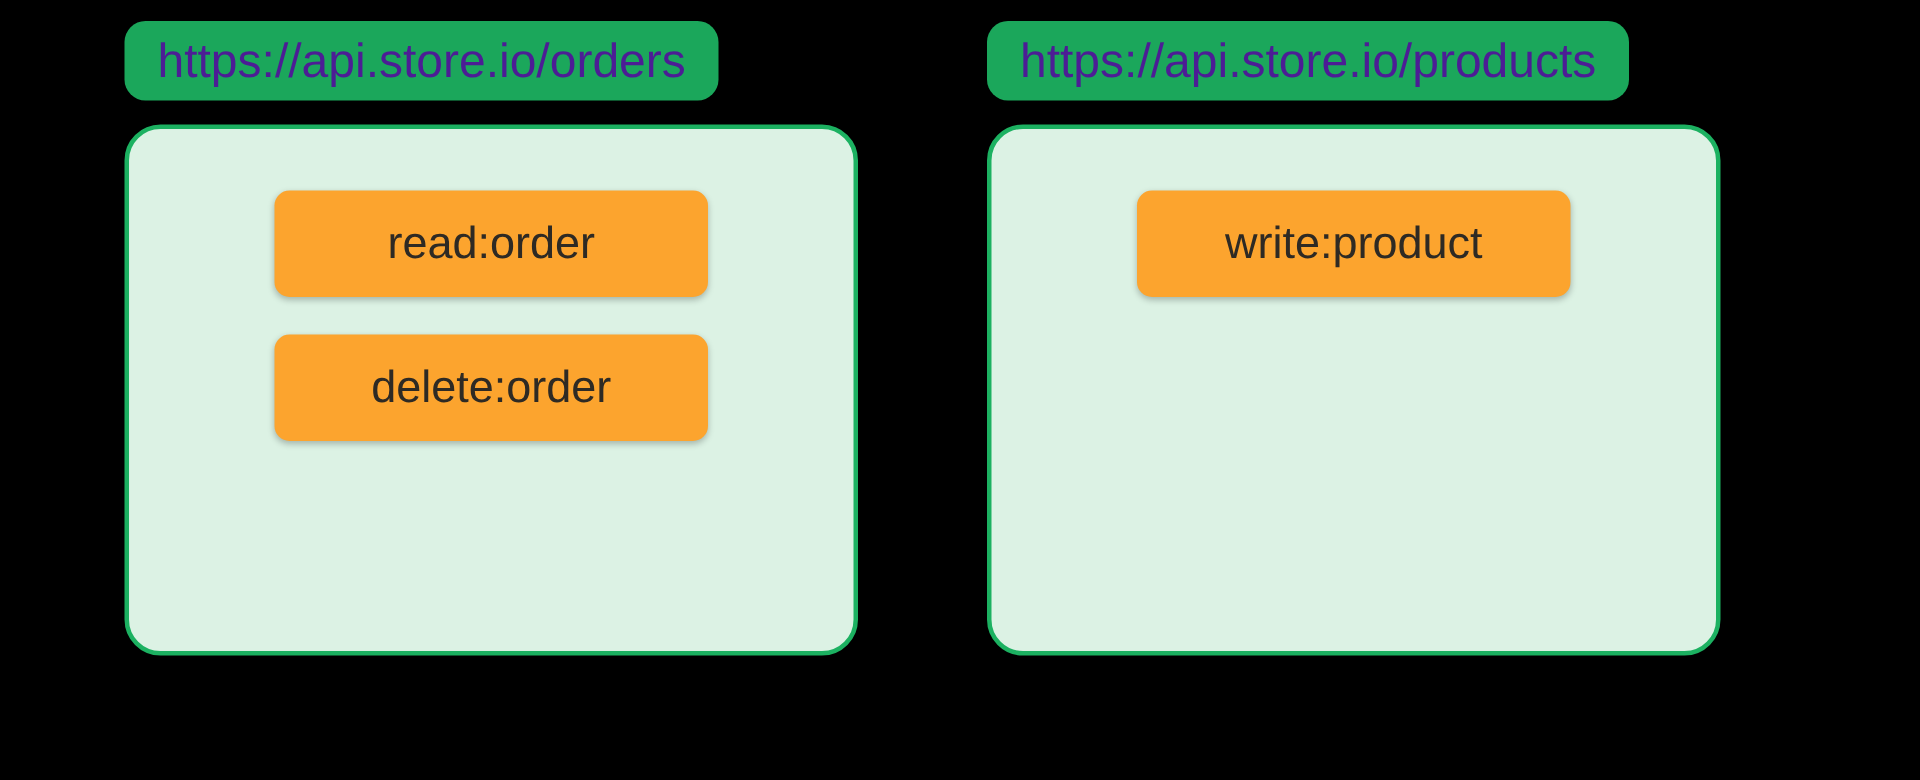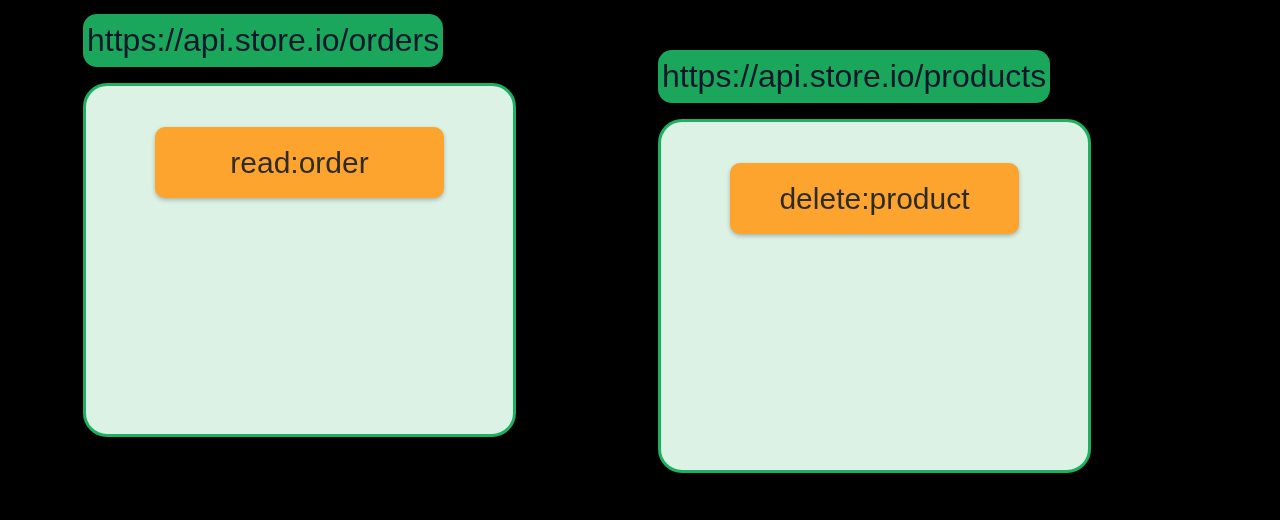--- a/index.html
+++ b/index.html
@@ -13,41 +13,41 @@
     height: 520px;
     background: #000000;
     overflow: hidden;
     font-family: "Liberation Sans", sans-serif;
   }
   .api-panel {
     position: absolute;
     top: 0;
   }
   .api-panel.left  { left: 83px; }
-  .api-panel.right { left: 658px; margin-top: 36px; }
+  .api-panel.right { left: 658px; }
 
   .url-pill {
     display: inline-block;
     margin-top: 14px;
     height: 53px;
     line-height: 53px;
-    padding: 0 4px;
+    padding: 0 22px;
     background: #1BA75B;
     border-radius: 14px;
-    color: #0f172a;
+    color: #4c1d95;
     font-size: 32px;
     font-weight: 500;
     white-space: nowrap;
     box-shadow: 0 3px 5px rgba(0,0,0,0.35);
   }
 
   .scope-card {
     box-sizing: border-box;
     margin-top: 16px;
-    width: 433px;
+    width: 489px;
     height: 354px;
     background: #DCF2E4;
     border: 3px solid #1CB161;
     border-radius: 24px;
     display: flex;
     flex-direction: column;
     align-items: center;
     padding-top: 41px;
     gap: 25px;
     box-shadow: 0 3px 6px rgba(0,0,0,0.3);
@@ -72,23 +72,24 @@
 </style>
 </head>
 <body>
 
 <div class="canvas">
 
   <div class="api-panel left">
     <div class="url-pill">https://api.store.io/orders</div>
     <div class="scope-card">
       <div class="scope-badge">read:order</div>
+      <div class="scope-badge">delete:order</div>
     </div>
   </div>
 
   <div class="api-panel right">
     <div class="url-pill">https://api.store.io/products</div>
     <div class="scope-card">
-      <div class="scope-badge">delete:product</div>
+      <div class="scope-badge">write:product</div>
     </div>
   </div>
 
 </div>
 
 </body></html>

